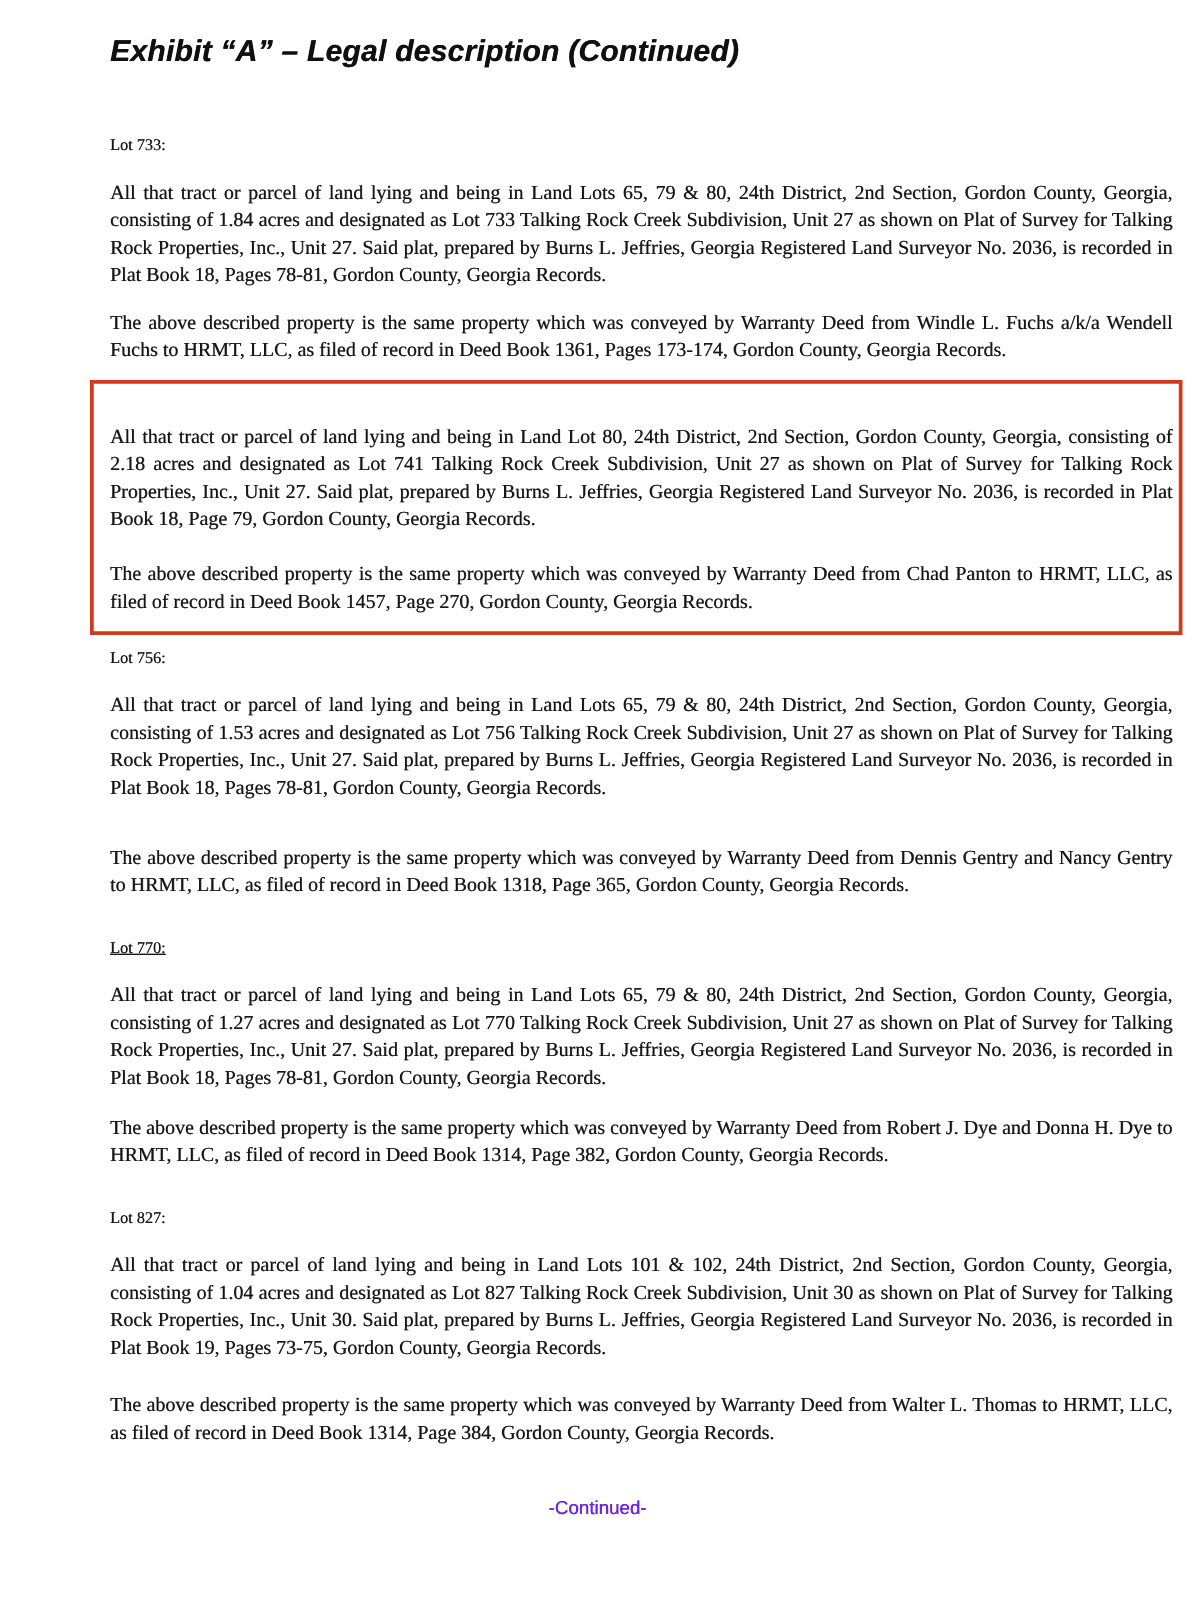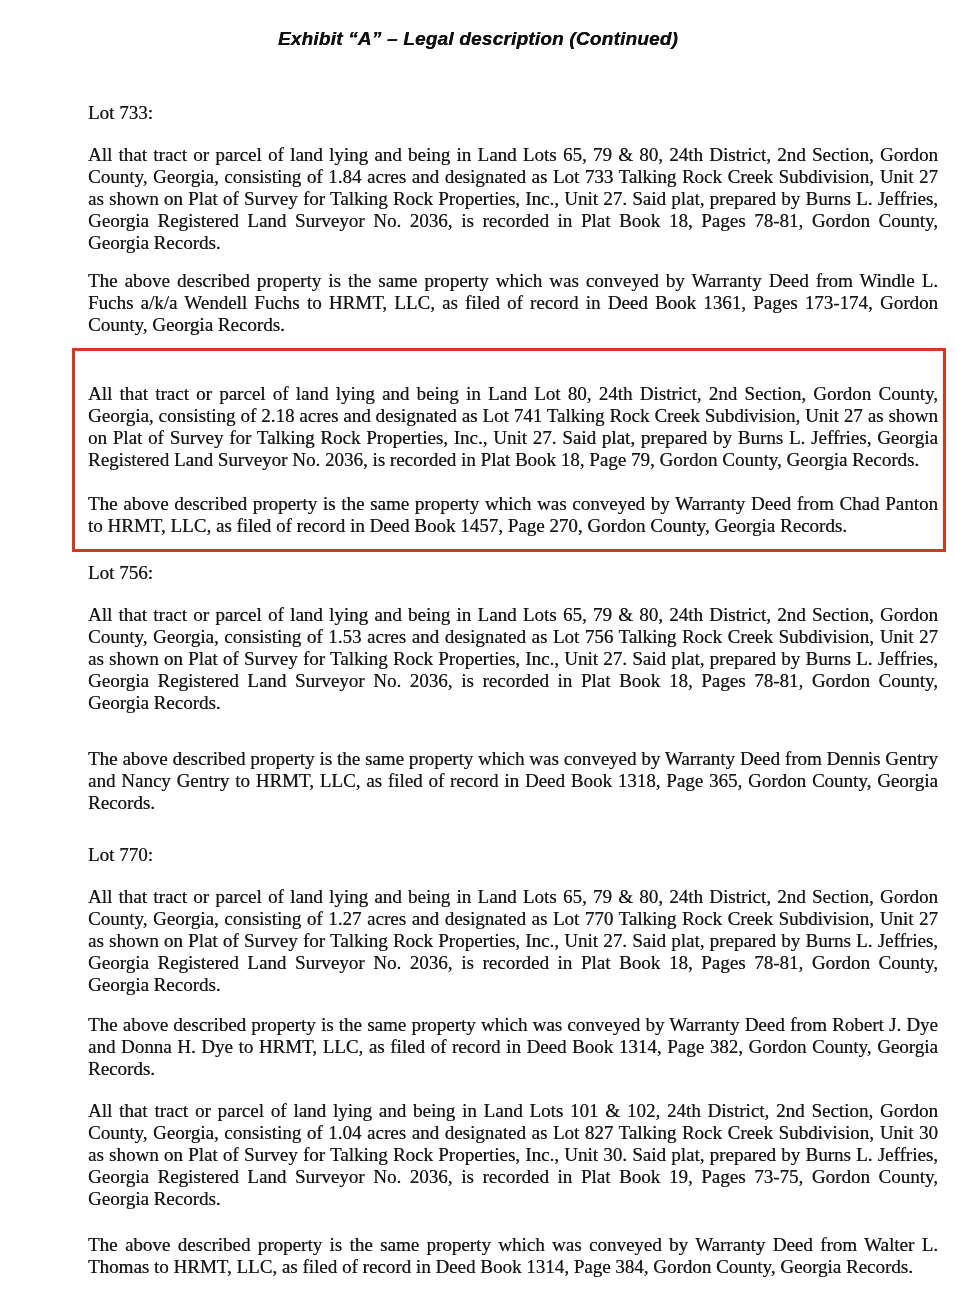--- a/index.html
+++ b/index.html
@@ -16,35 +16,34 @@
     color: var(--ink, #161616);
     font-family: "Liberation Serif", serif;
   }
   .content {
     padding: 28px 18px 0 88px;
   }
   .doc-title {
     font-family: "Liberation Sans", sans-serif;
     font-style: italic;
     font-weight: bold;
-    font-size: 19px;
-    text-align: center;
+    font-size: 24px;
     padding-right: 70px;
     letter-spacing: 0.2px;
     color: #101010;
     text-shadow: 0.3px 0 0 currentColor;
   }
   .lot-label {
-    font-size: 19px;
+    font-size: 13px;
     margin: 0;
     color: var(--ink, #161616);
     text-shadow: 0.3px 0 0 rgba(0,0,0,0.65);
   }
   .para {
-    font-size: 19px;
+    font-size: 16px;
     line-height: 22px;
     margin: 0;
     text-align: justify;
     color: var(--ink, #161616);
     text-shadow: 0.3px 0 0 rgba(0,0,0,0.65);
   }
   
   .label-733   { margin-top: 52px; }
   .p-733-0     { margin-top: 20px; }
   .p-733-1     { margin-top: 16px; }
@@ -52,21 +51,21 @@
     border: 3px solid var(--highlight, #d03a1e);
     margin: 12px -8px 0 -16px;
     padding: 10px 5px 12px 13px;
   }
   .label-741   { margin-top: 2px; }
   .p-741-0     { margin-top: 22px; }
   .p-741-1     { margin-top: 22px; }
   .label-756   { margin-top: 10px; font-family: Liberation Serif, serif; }
   .p-756-0     { margin-top: 20px; }
   .p-756-1     { margin-top: 34px; }
-  .label-770   { margin-top: 30px; }
+  .label-770   { margin-top: 30px; text-decoration: underline; }
   .p-770-0     { margin-top: 20px; }
   .p-770-1     { margin-top: 18px; }
   .label-827   { margin-top: 30px; }
   .p-827-0     { margin-top: 20px; }
   .p-827-1     { margin-top: 24px; }
   .doc-footer {
     font-family: "Liberation Sans", sans-serif;
     font-size: 15px;
     text-align: center;
     padding-right: 70px;
@@ -102,20 +101,21 @@
       <p class="para p-756-1">The above described property is the same property which was conveyed by Warranty Deed from Dennis Gentry and Nancy Gentry to HRMT, LLC, as filed of record in Deed Book 1318, Page 365, Gordon County, Georgia Records.</p>
     </section>
 
     <section>
       <p class="lot-label label-770">Lot 770:</p>
       <p class="para p-770-0">All that tract or parcel of land lying and being in Land Lots 65, 79 &amp; 80, 24th District, 2nd Section, Gordon County, Georgia, consisting of 1.27 acres and designated as Lot 770 Talking Rock Creek Subdivision, Unit 27 as shown on Plat of Survey for Talking Rock Properties, Inc., Unit 27.  Said plat, prepared by Burns L. Jeffries, Georgia Registered Land Surveyor No. 2036, is recorded in Plat Book 18, Pages 78-81, Gordon County, Georgia Records.</p>
       <p class="para p-770-1">The above described property is the same property which was conveyed by Warranty Deed from Robert J. Dye and Donna H. Dye to HRMT, LLC, as filed of record in Deed Book 1314, Page 382, Gordon County, Georgia Records.</p>
     </section>
 
     <section>
+      <p class="lot-label label-827">Lot 827:</p>
       <p class="para p-827-0">All that tract or parcel of land lying and being in Land Lots 101 &amp; 102, 24th District, 2nd Section, Gordon County, Georgia, consisting of 1.04 acres and designated as Lot 827 Talking Rock Creek Subdivision, Unit 30 as shown on Plat of Survey for Talking Rock Properties, Inc., Unit 30.  Said plat, prepared by Burns L. Jeffries, Georgia Registered Land Surveyor No. 2036, is recorded in Plat Book 19, Pages 73-75, Gordon County, Georgia Records.</p>
       <p class="para p-827-1">The above described property is the same property which was conveyed by Warranty Deed from Walter L. Thomas to HRMT, LLC, as filed of record in Deed Book 1314, Page 384, Gordon County, Georgia Records.</p>
     </section>
 
     <div class="doc-footer">-Continued-</div>
 
   </div>
 </div>
 
 </body></html>

